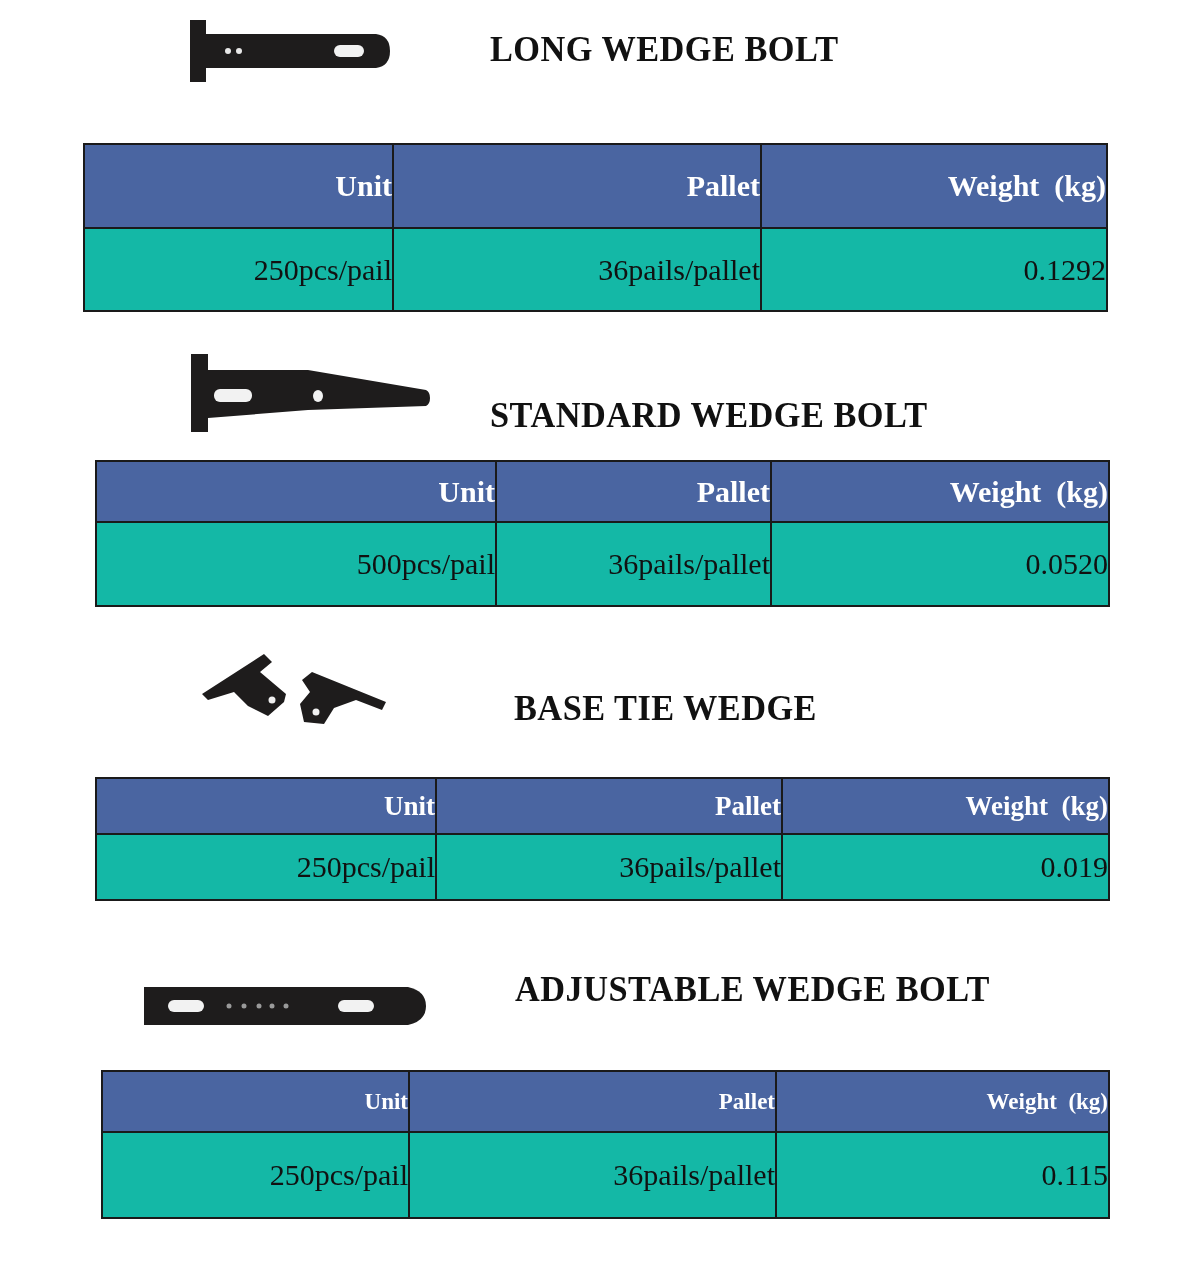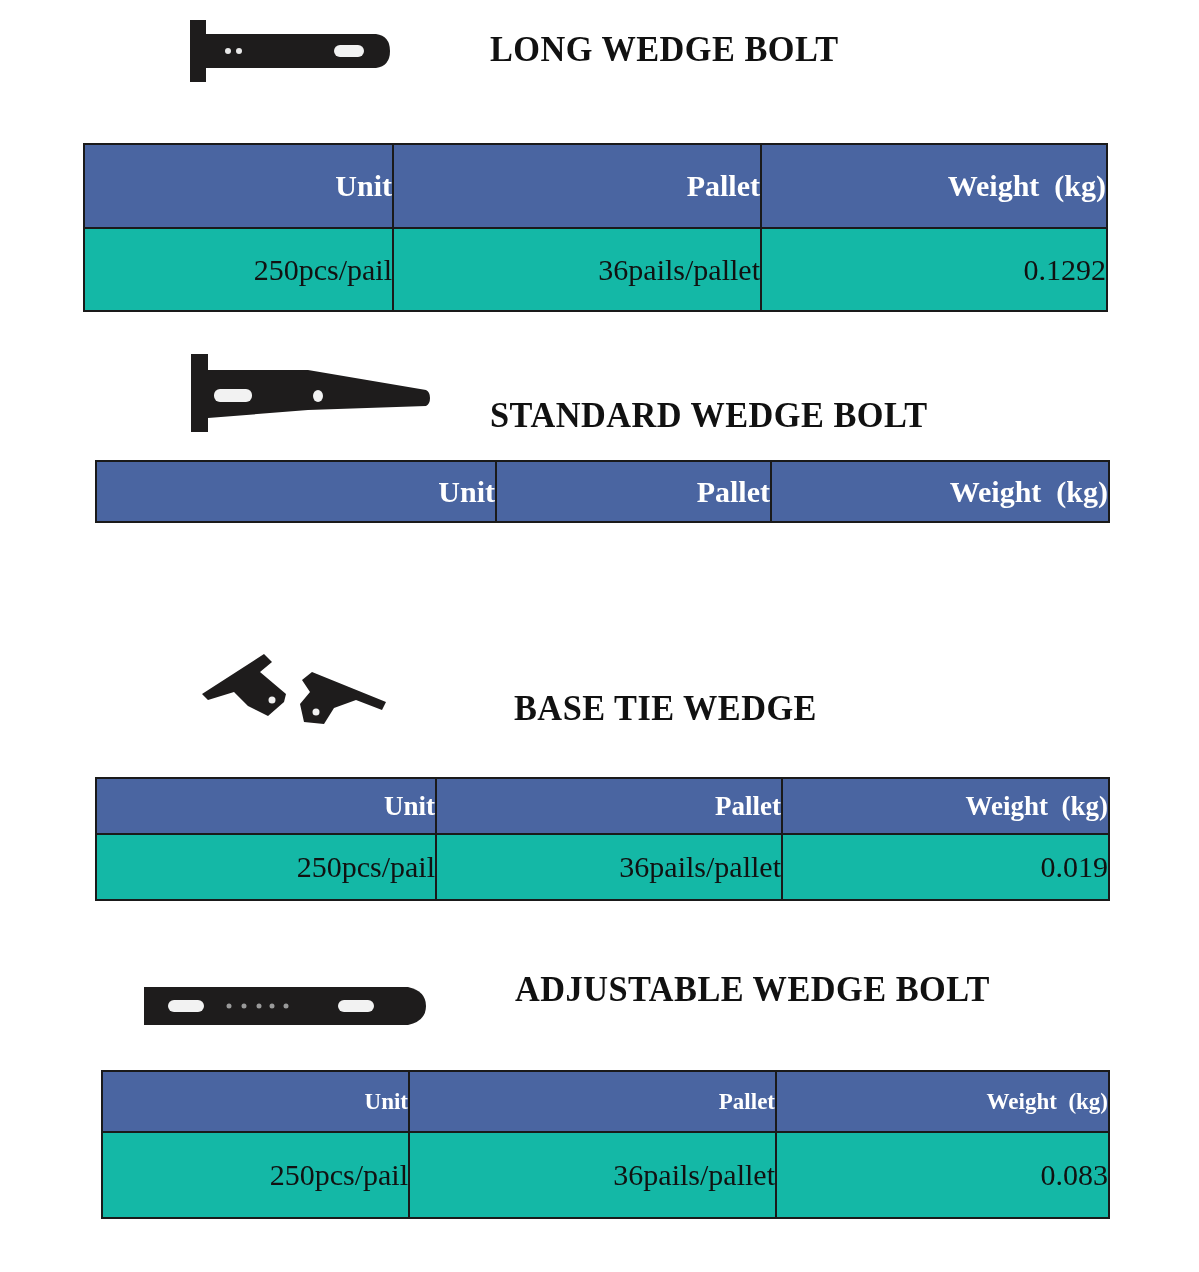--- a/index.html
+++ b/index.html
@@ -61,20 +61,25 @@
       <col style="width:400px">
       <col style="width:275px">
       <col style="width:338px">
     </colgroup>
   <tbody>
       <tr class="head" style="height:61px;font-size:30px;">
     <td>Unit</td>
     <td>Pallet</td>
     <td style="white-space:pre;">Weight  (kg)</td>
   </tr>
+  <tr class="body" style="height:84px;font-size:30px;">
+    <td>500pcs/pail</td>
+    <td>36pails/pallet</td>
+    <td>0.0520</td>
+  </tr>
 </tbody>
   </table>
 
 <div class="abs" style="left:198px;top:650px;width:196px;height:80px;">
   <svg width="196" height="80" viewBox="0 0 196 80">
 
     <path d="M4 44 L66 4 L74 12 L62 22 L88 44 L86 52 L70 66 L50 56 L36 42 L10 50 Z" fill="#1e1c1c"></path>
     <circle cx="74" cy="50" r="3.5" fill="#f0f0f0"></circle>
 
     <path d="M104 30 L114 22 L188 52 L184 60 L158 50 L136 58 L126 74 L106 72 L102 54 L112 42 Z" fill="#1e1c1c"></path>
@@ -125,16 +130,16 @@
     </colgroup>
   <tbody>
       <tr class="head" style="height:61px;font-size:23px;">
     <td>Unit</td>
     <td>Pallet</td>
     <td style="white-space:pre;">Weight  (kg)</td>
   </tr>
   <tr class="body" style="height:86px;font-size:30px;">
     <td>250pcs/pail</td>
     <td>36pails/pallet</td>
-    <td>0.083</td>
+    <td>0.115</td>
   </tr>
 </tbody>
   </table>
 
 </body></html>

